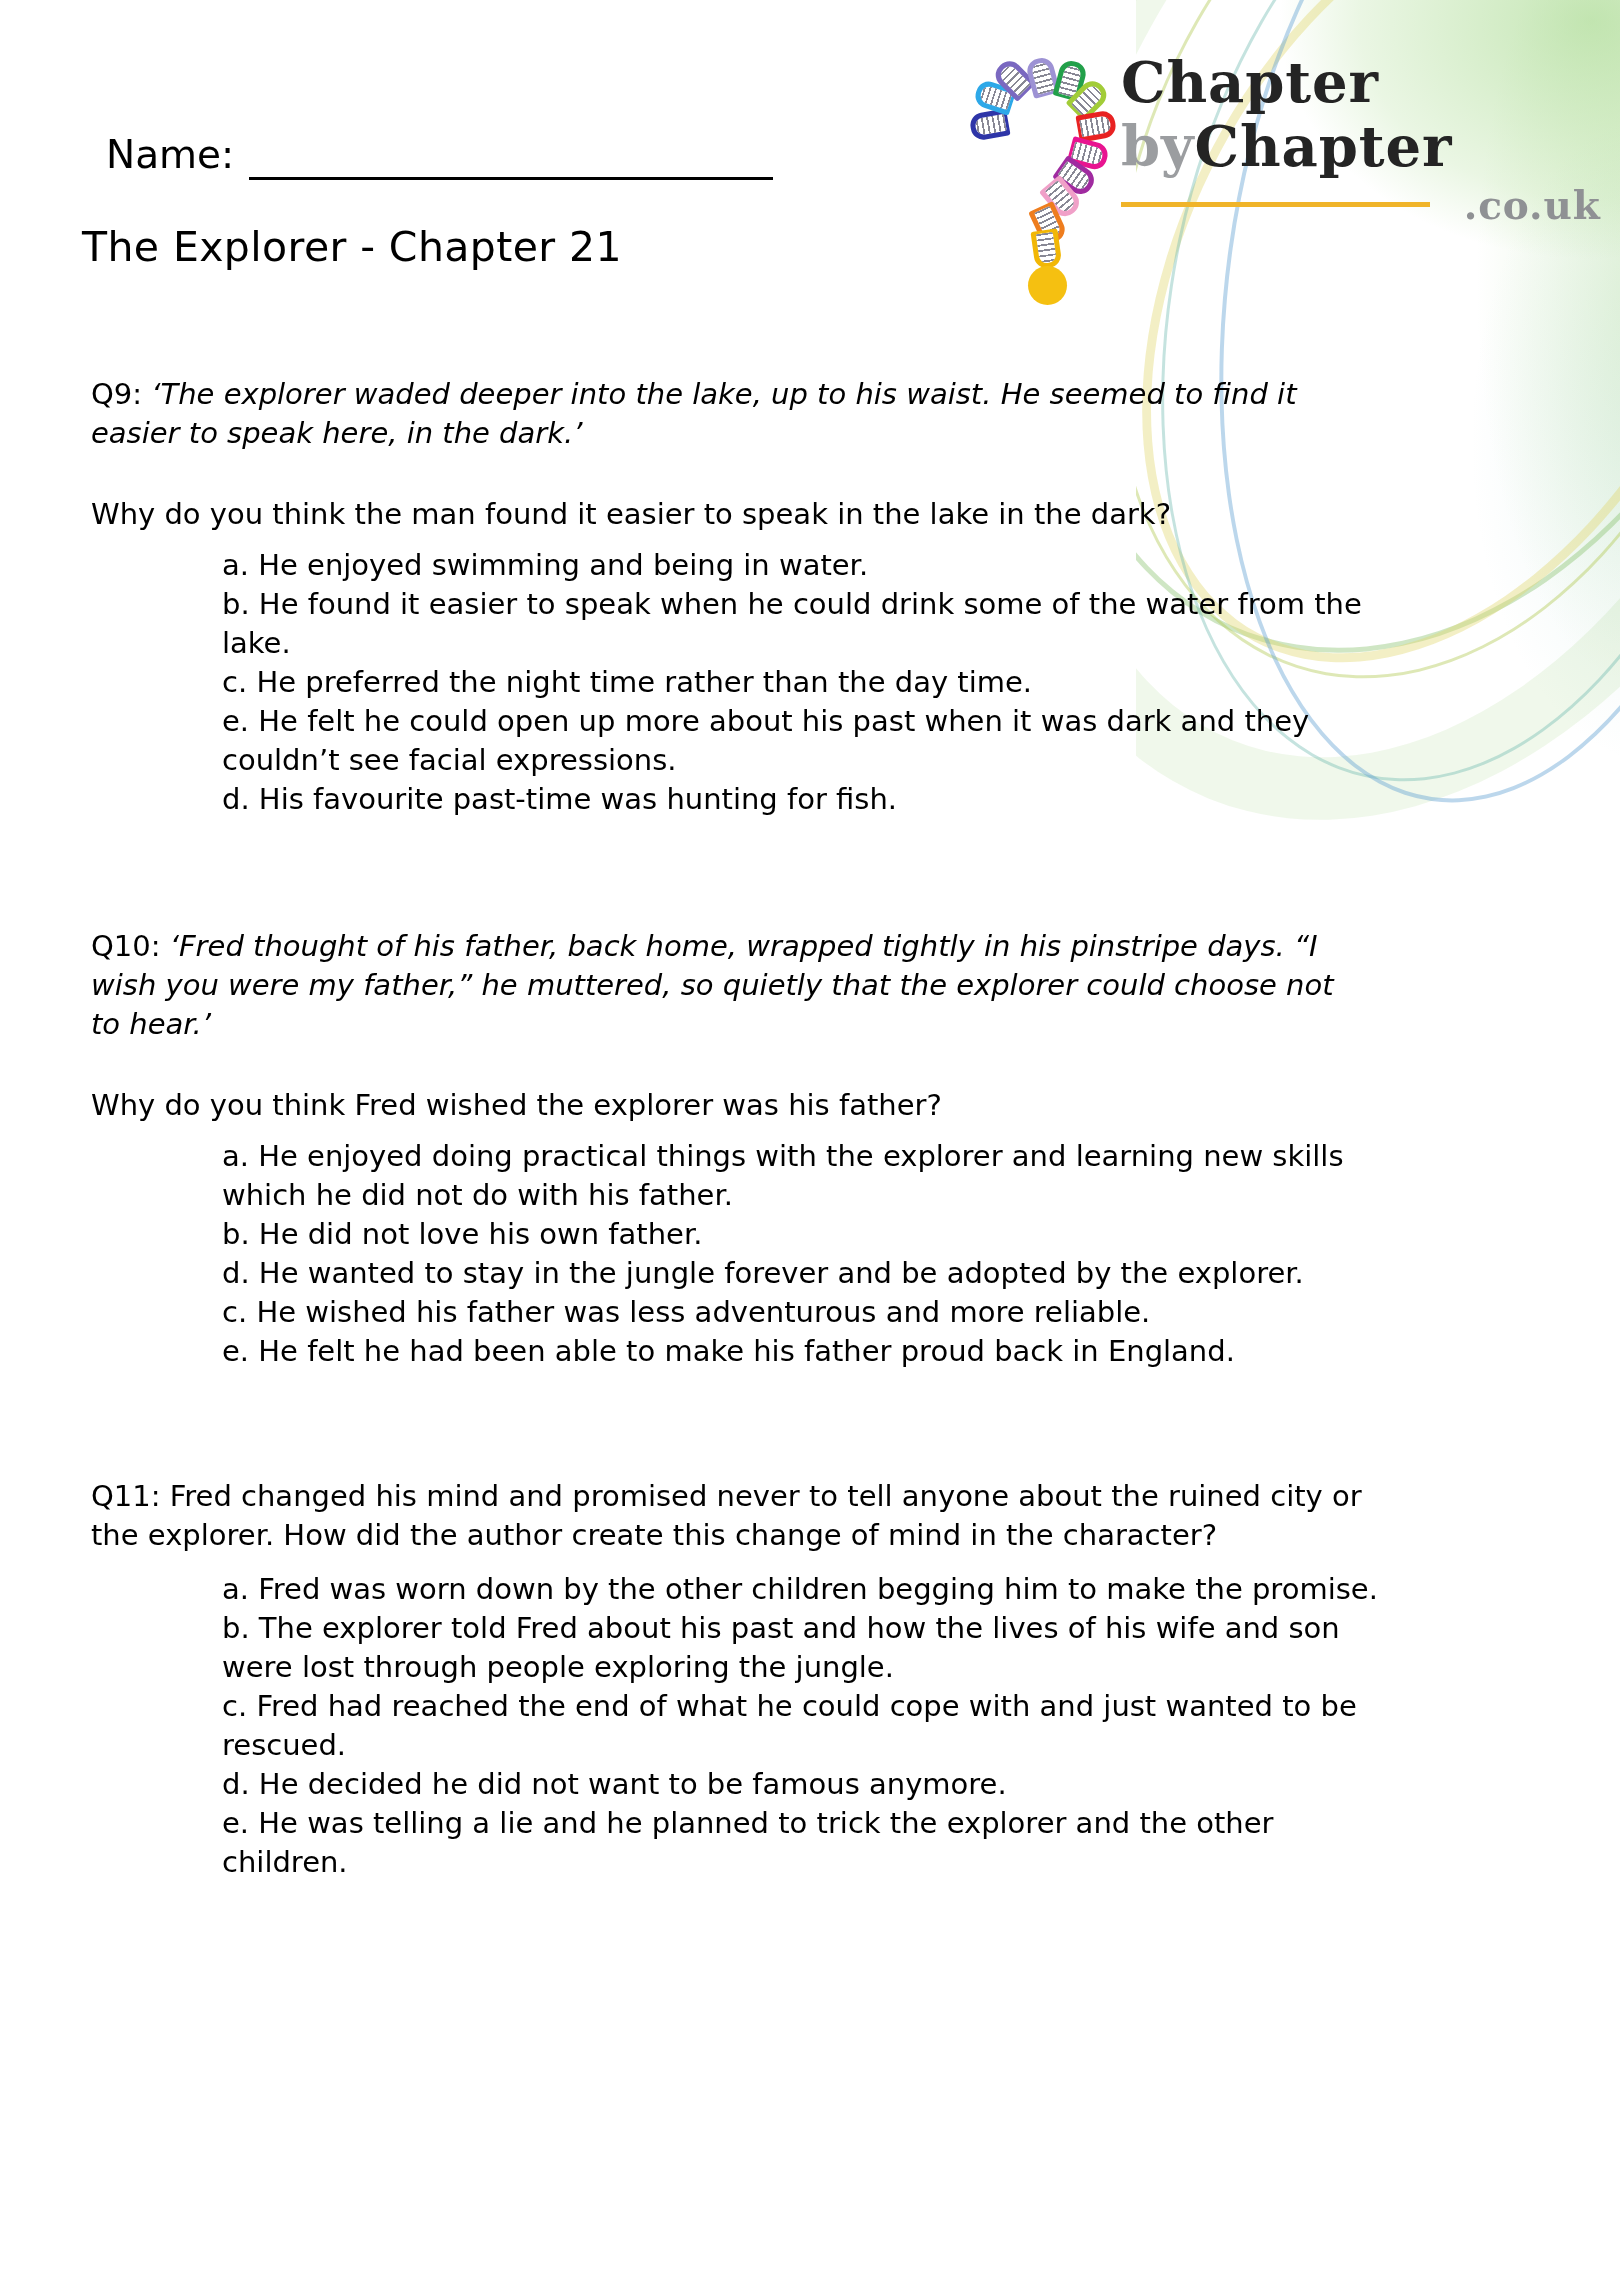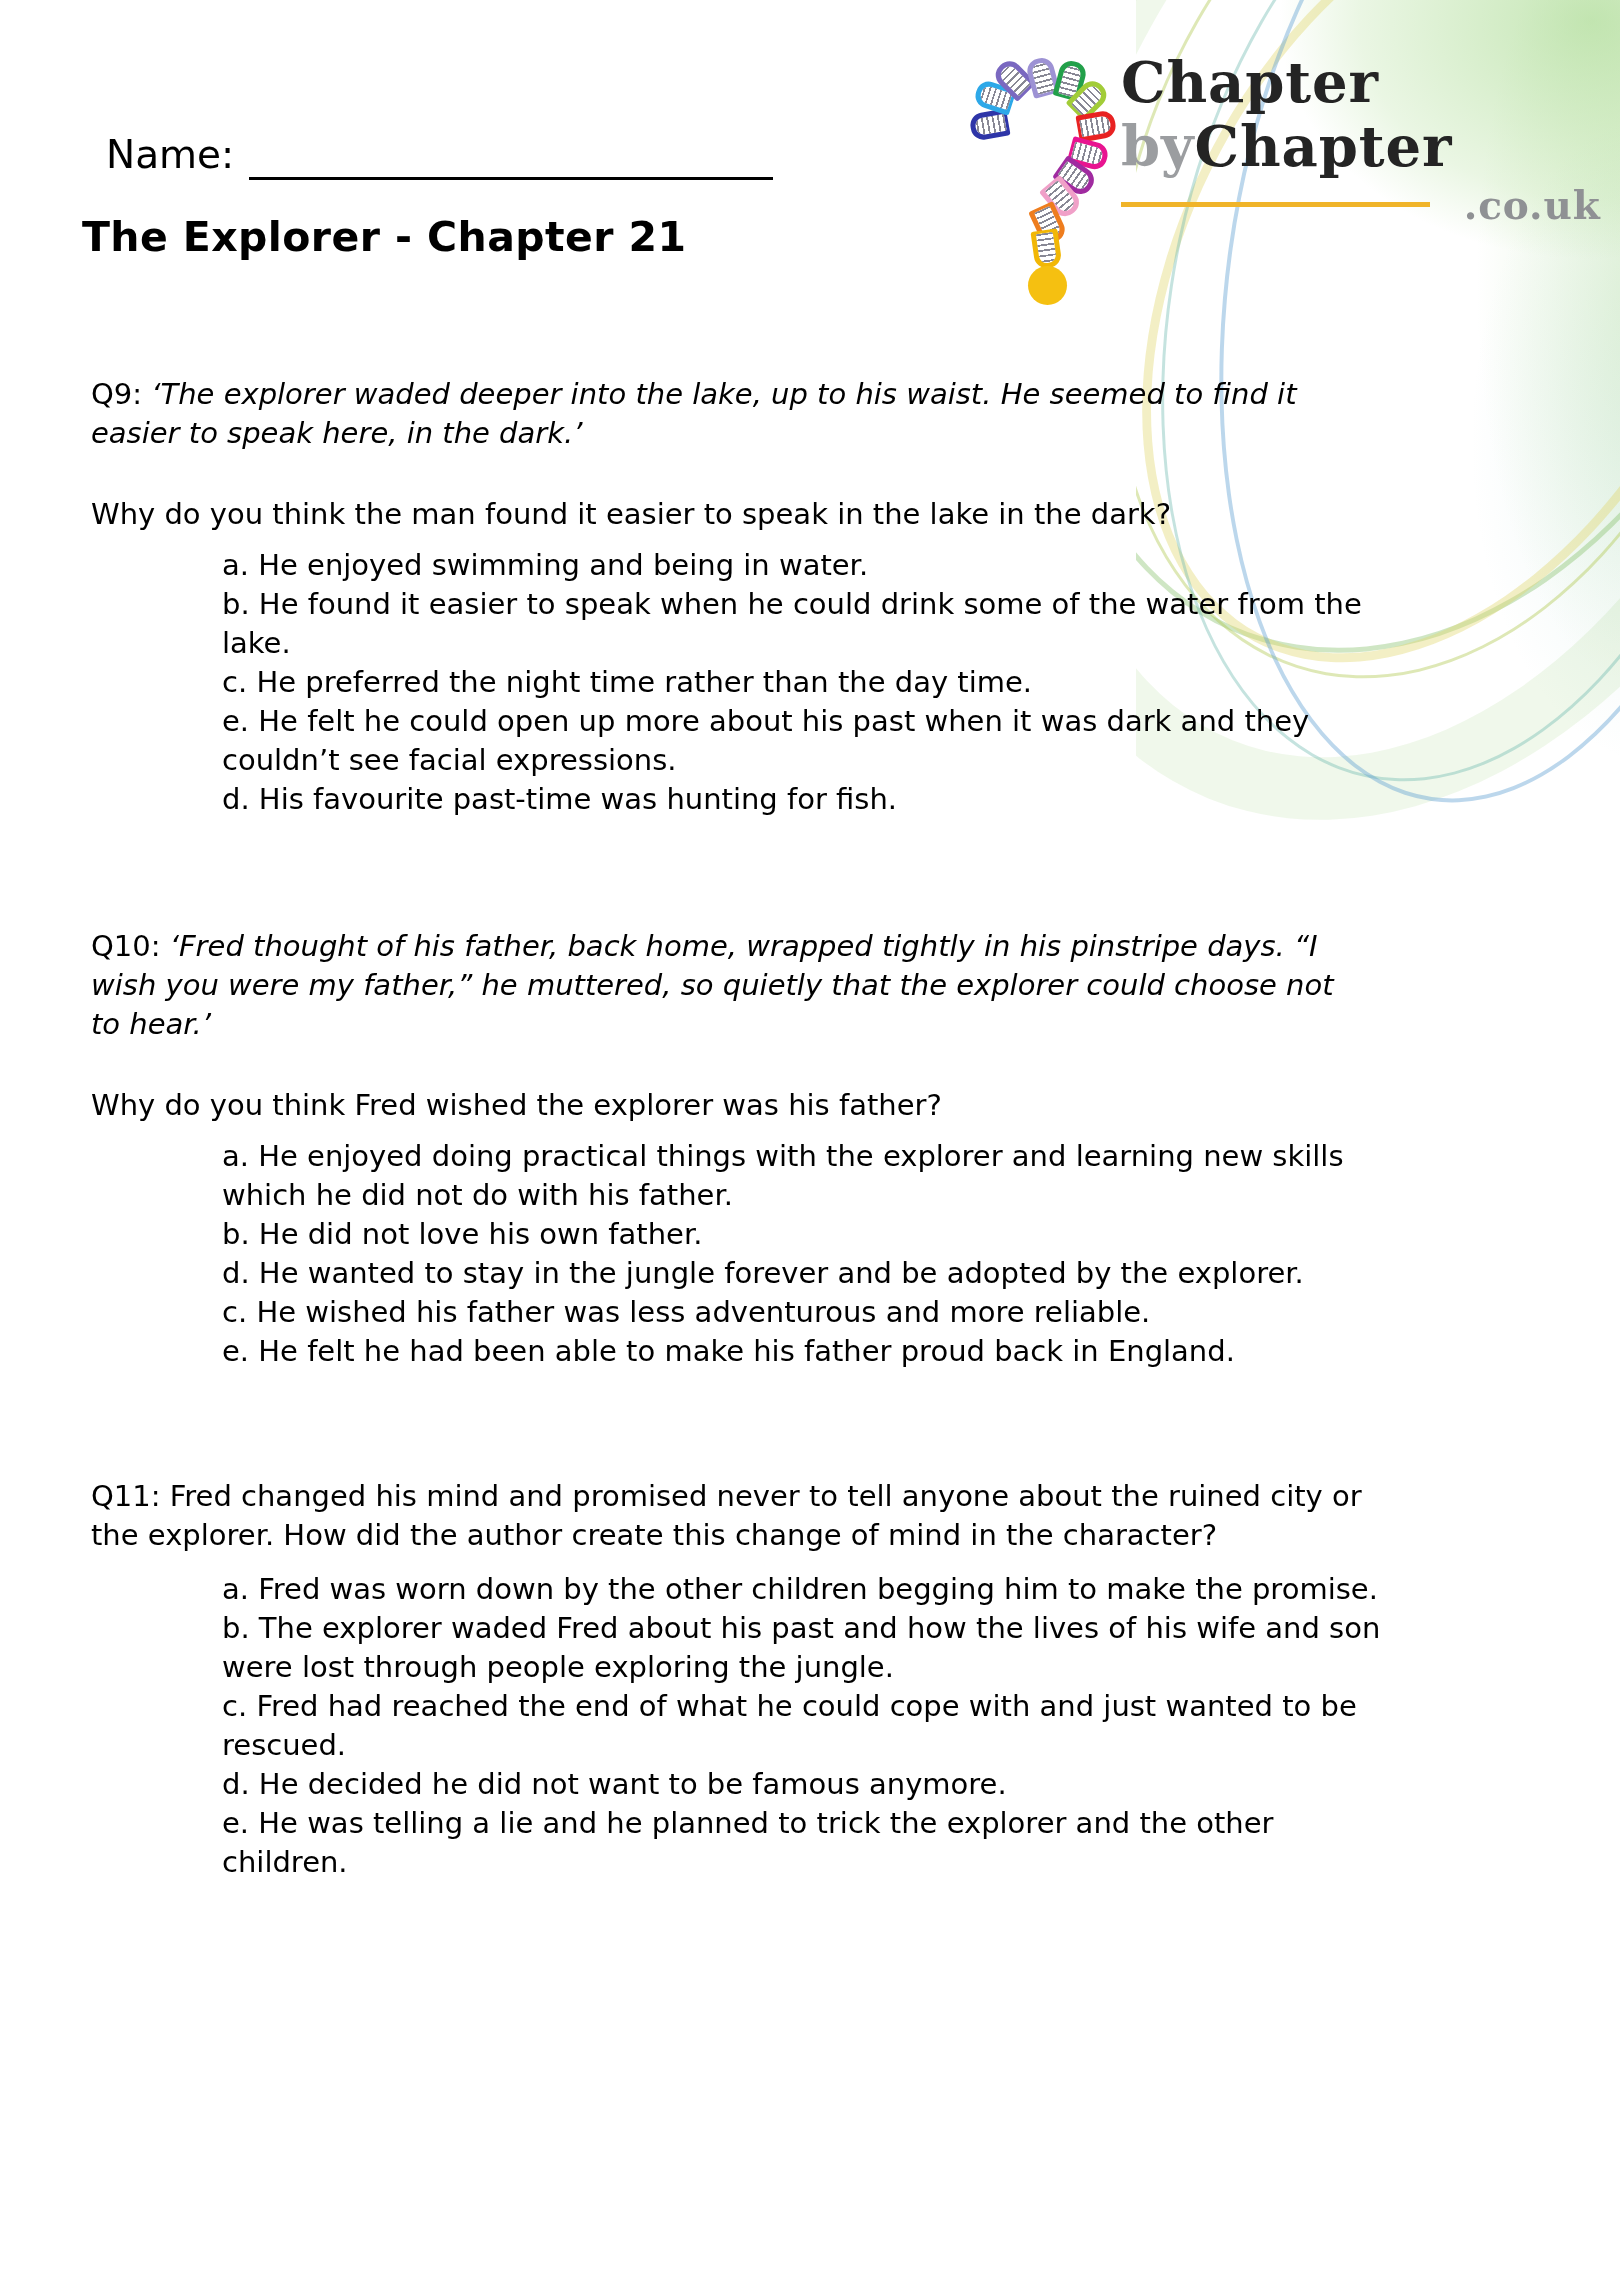--- a/index.html
+++ b/index.html
@@ -22,21 +22,21 @@
   .sw2 { width:618px; height:905px; left:-9px;  top:-215px; border:3.6px  solid rgba(176,200,80,.42);  transform:rotate(18deg); }
   .sw3 { width:537px; height:833px;  left:45px;   top:-143px; border:9px solid rgba(226,215,110,.40); transform:rotate(28deg); }
   .sw4 { width:591px; height:976px; left:36px;   top:-188px; border:3.6px  solid rgba(110,185,175,.40); transform:rotate(12deg); }
   .sw5 { width:555px; height:1039px; left:90px;  top:-233px; border:4.5px  solid rgba(95,160,210,.42);  transform:rotate(8deg); }
   .sw6 { width:824px; height:1191px; left:-116px; top:-349px; border:63px solid rgba(150,205,115,.14); transform:rotate(22deg); }
 
   
   .name-row { position:absolute; left:106px; top:130px; z-index:1; display:flex; align-items:flex-end; }
   .name-label { font-size:39px; line-height:50px; }
   .name-line { display:inline-block; width:524px; height:47px; margin-left:14.3px; border-bottom:3.6px solid #000; }
-  .title { position:absolute; left:82px; top:213px; z-index:1; font-size:41px; font-weight:bold; letter-spacing:0.4px; }
+  .title { position:absolute; left:82px; top:223px; z-index:1; font-size:41px; font-weight:normal; letter-spacing:0.4px; }
 
   
   .logo-mark { position:absolute; left:958px; top:36px; width:188px; height:287px; z-index:2; }
   .book { position:absolute; width:27px; height:38px; border-radius:12.5px 12.5px 2.7px 2.7px; }
   .book::before { content:""; position:absolute; left:5.4px; right:5.4px; top:4.5px; bottom:2.7px;
     border-radius:8px 8px 1.8px 1.8px; background:#fff; }
   .book::after { content:""; position:absolute; left:5.4px; right:5.4px; top:4.5px; bottom:2.7px;
     border-radius:8px 8px 1.8px 1.8px;
     background:repeating-linear-gradient(to top, rgba(115,115,130,.85) 0 1.8px, rgba(115,115,130,0) 1.8px 5.4px); }
   .book:nth-child(1) { left:18px;  top:70px;  transform:rotate(-100deg); }
@@ -148,21 +148,21 @@
       <div class="opt">c. He wished his father was less adventurous and more reliable.</div>
       <div class="opt">e. He felt he had been able to make his father proud back in England.</div>
     </div>
   </section>
 
   <section class="q" id="q11">
     <div><span class="qprefix">Q11:</span> <span class="quote">Fred changed his mind and promised never to tell anyone about the ruined city or
 the explorer. How did the author create this change of mind in the character?</span></div>
     <div class="opts">
       <div class="opt">a. Fred was worn down by the other children begging him to make the promise.</div>
-      <div class="opt">b. The explorer waded Fred about his past and how the lives of his wife and son
+      <div class="opt">b. The explorer told Fred about his past and how the lives of his wife and son
 were lost through people exploring the jungle.</div>
       <div class="opt">c. Fred had reached the end of what he could cope with and just wanted to be
 rescued.</div>
       <div class="opt">d. He decided he did not want to be famous anymore.</div>
       <div class="opt">e. He was telling a lie and he planned to trick the explorer and the other
 children.</div>
     </div>
   </section>
 
 </div>

